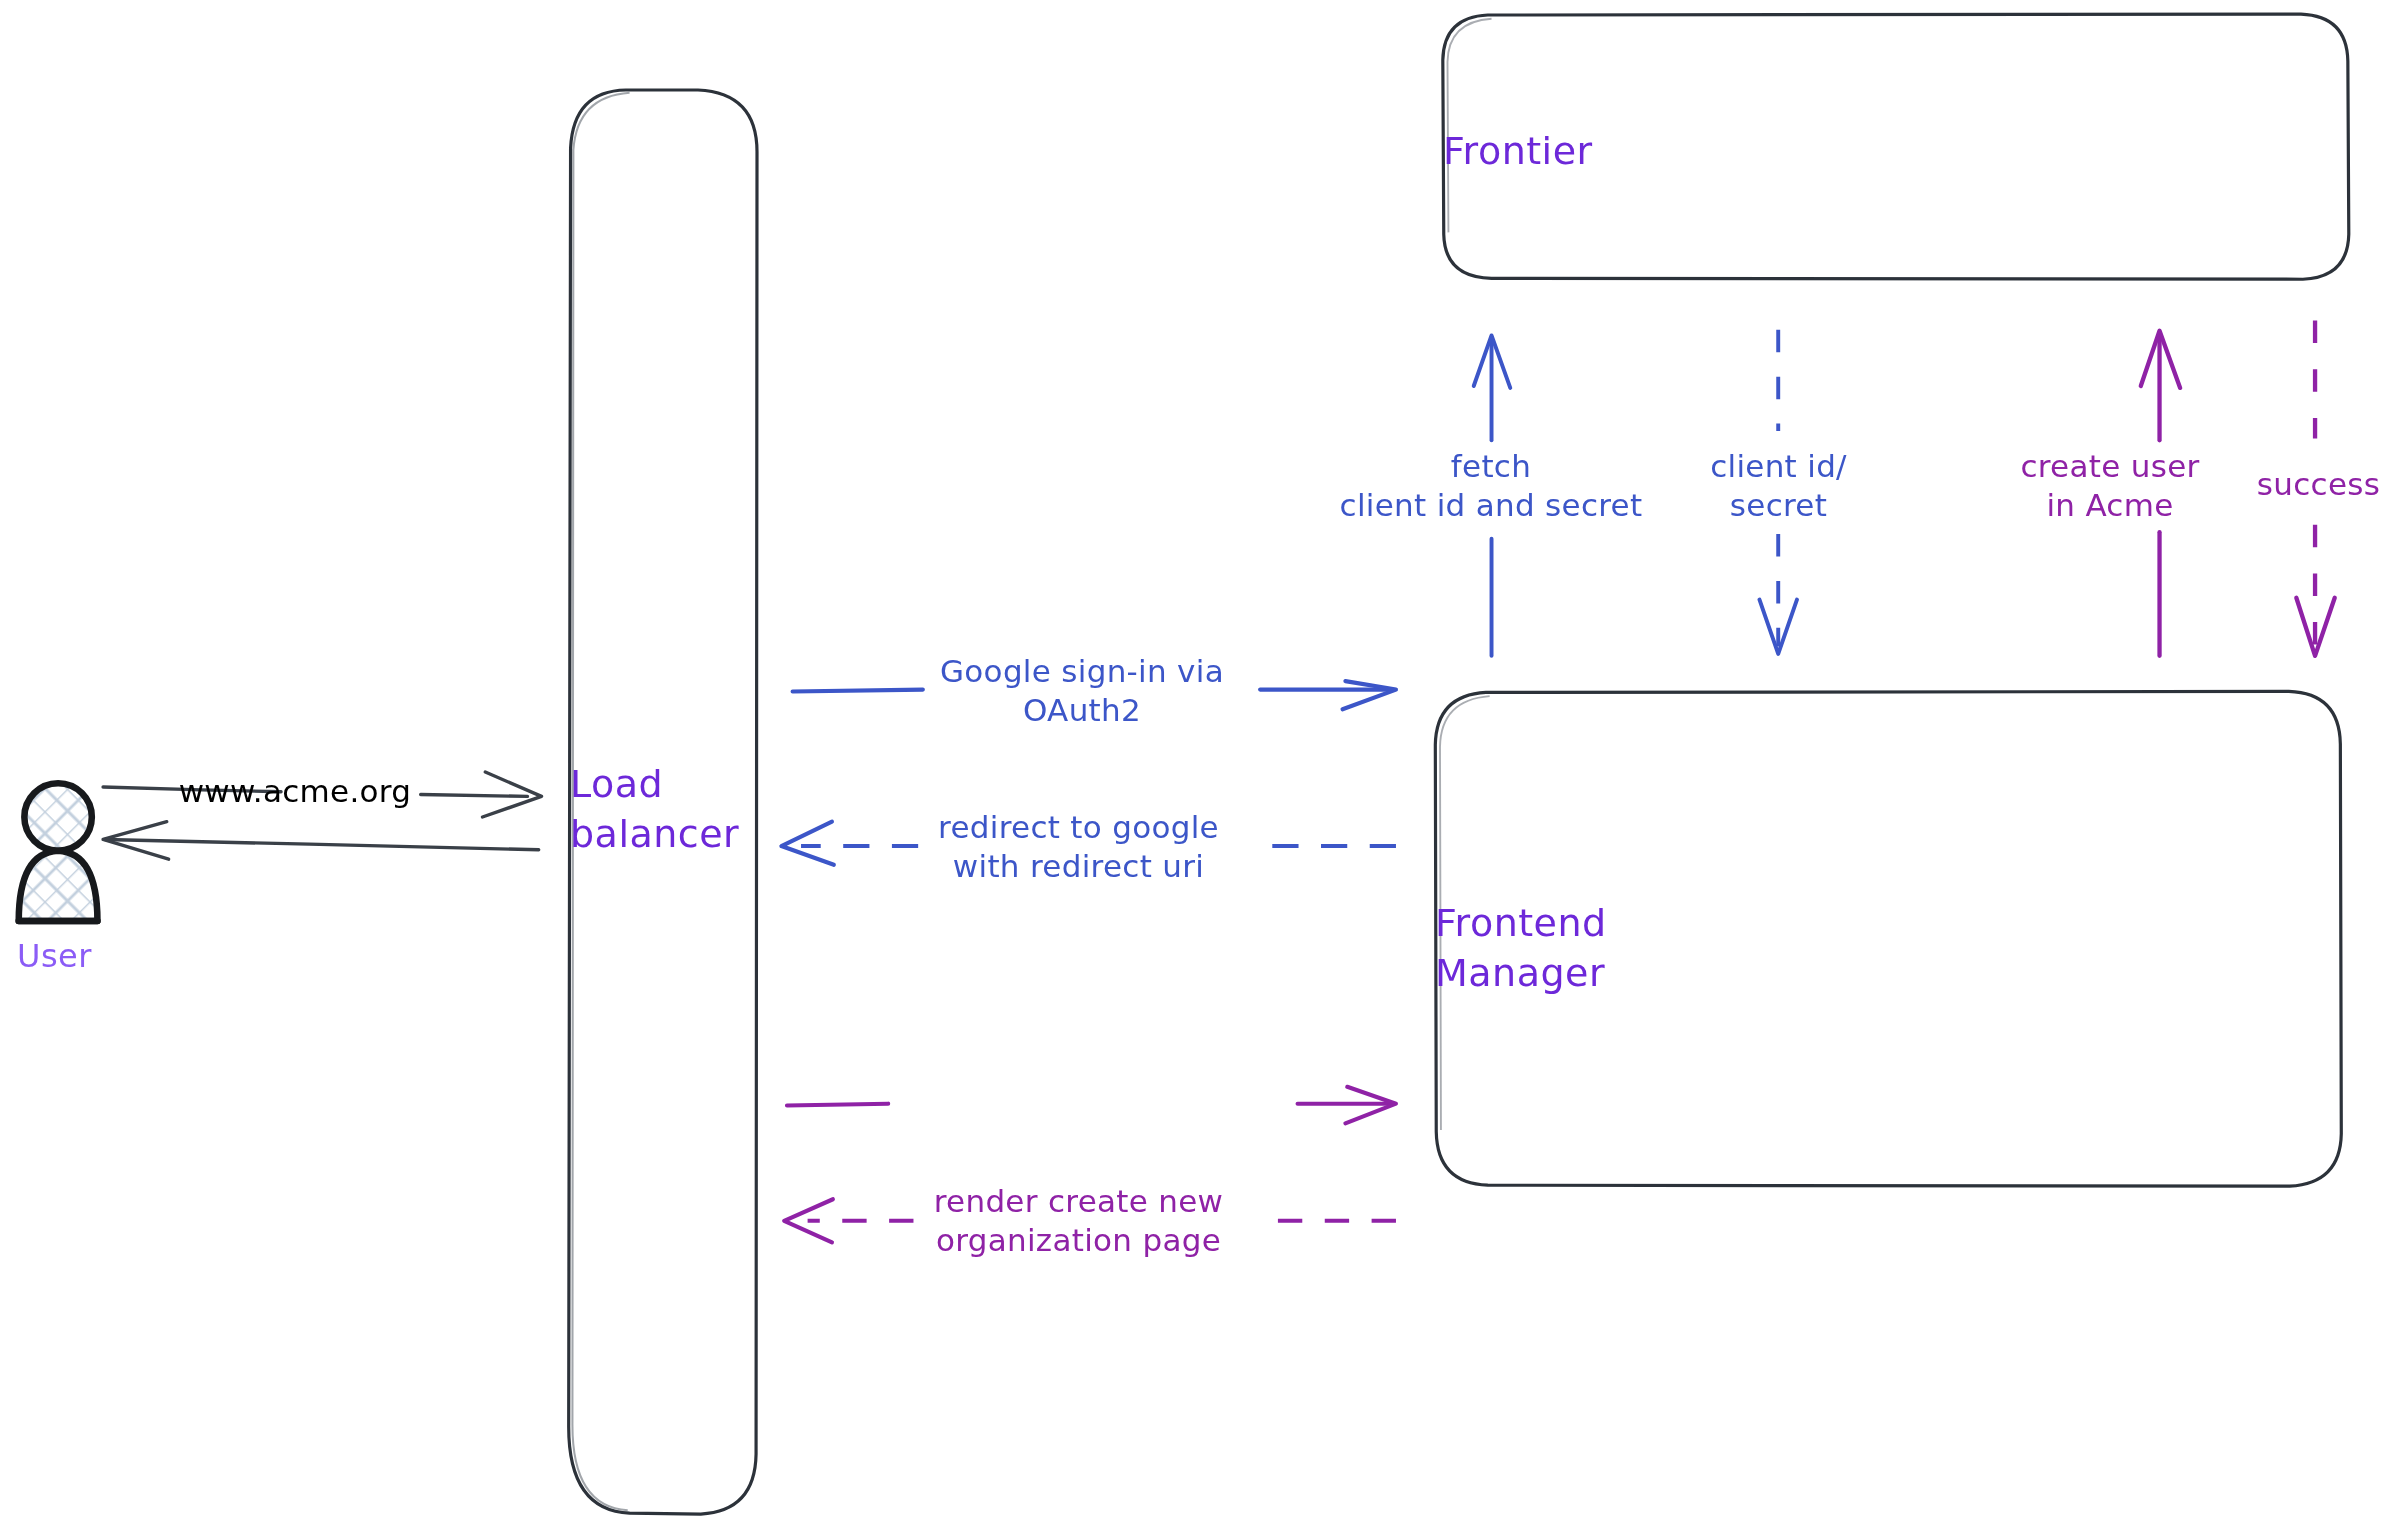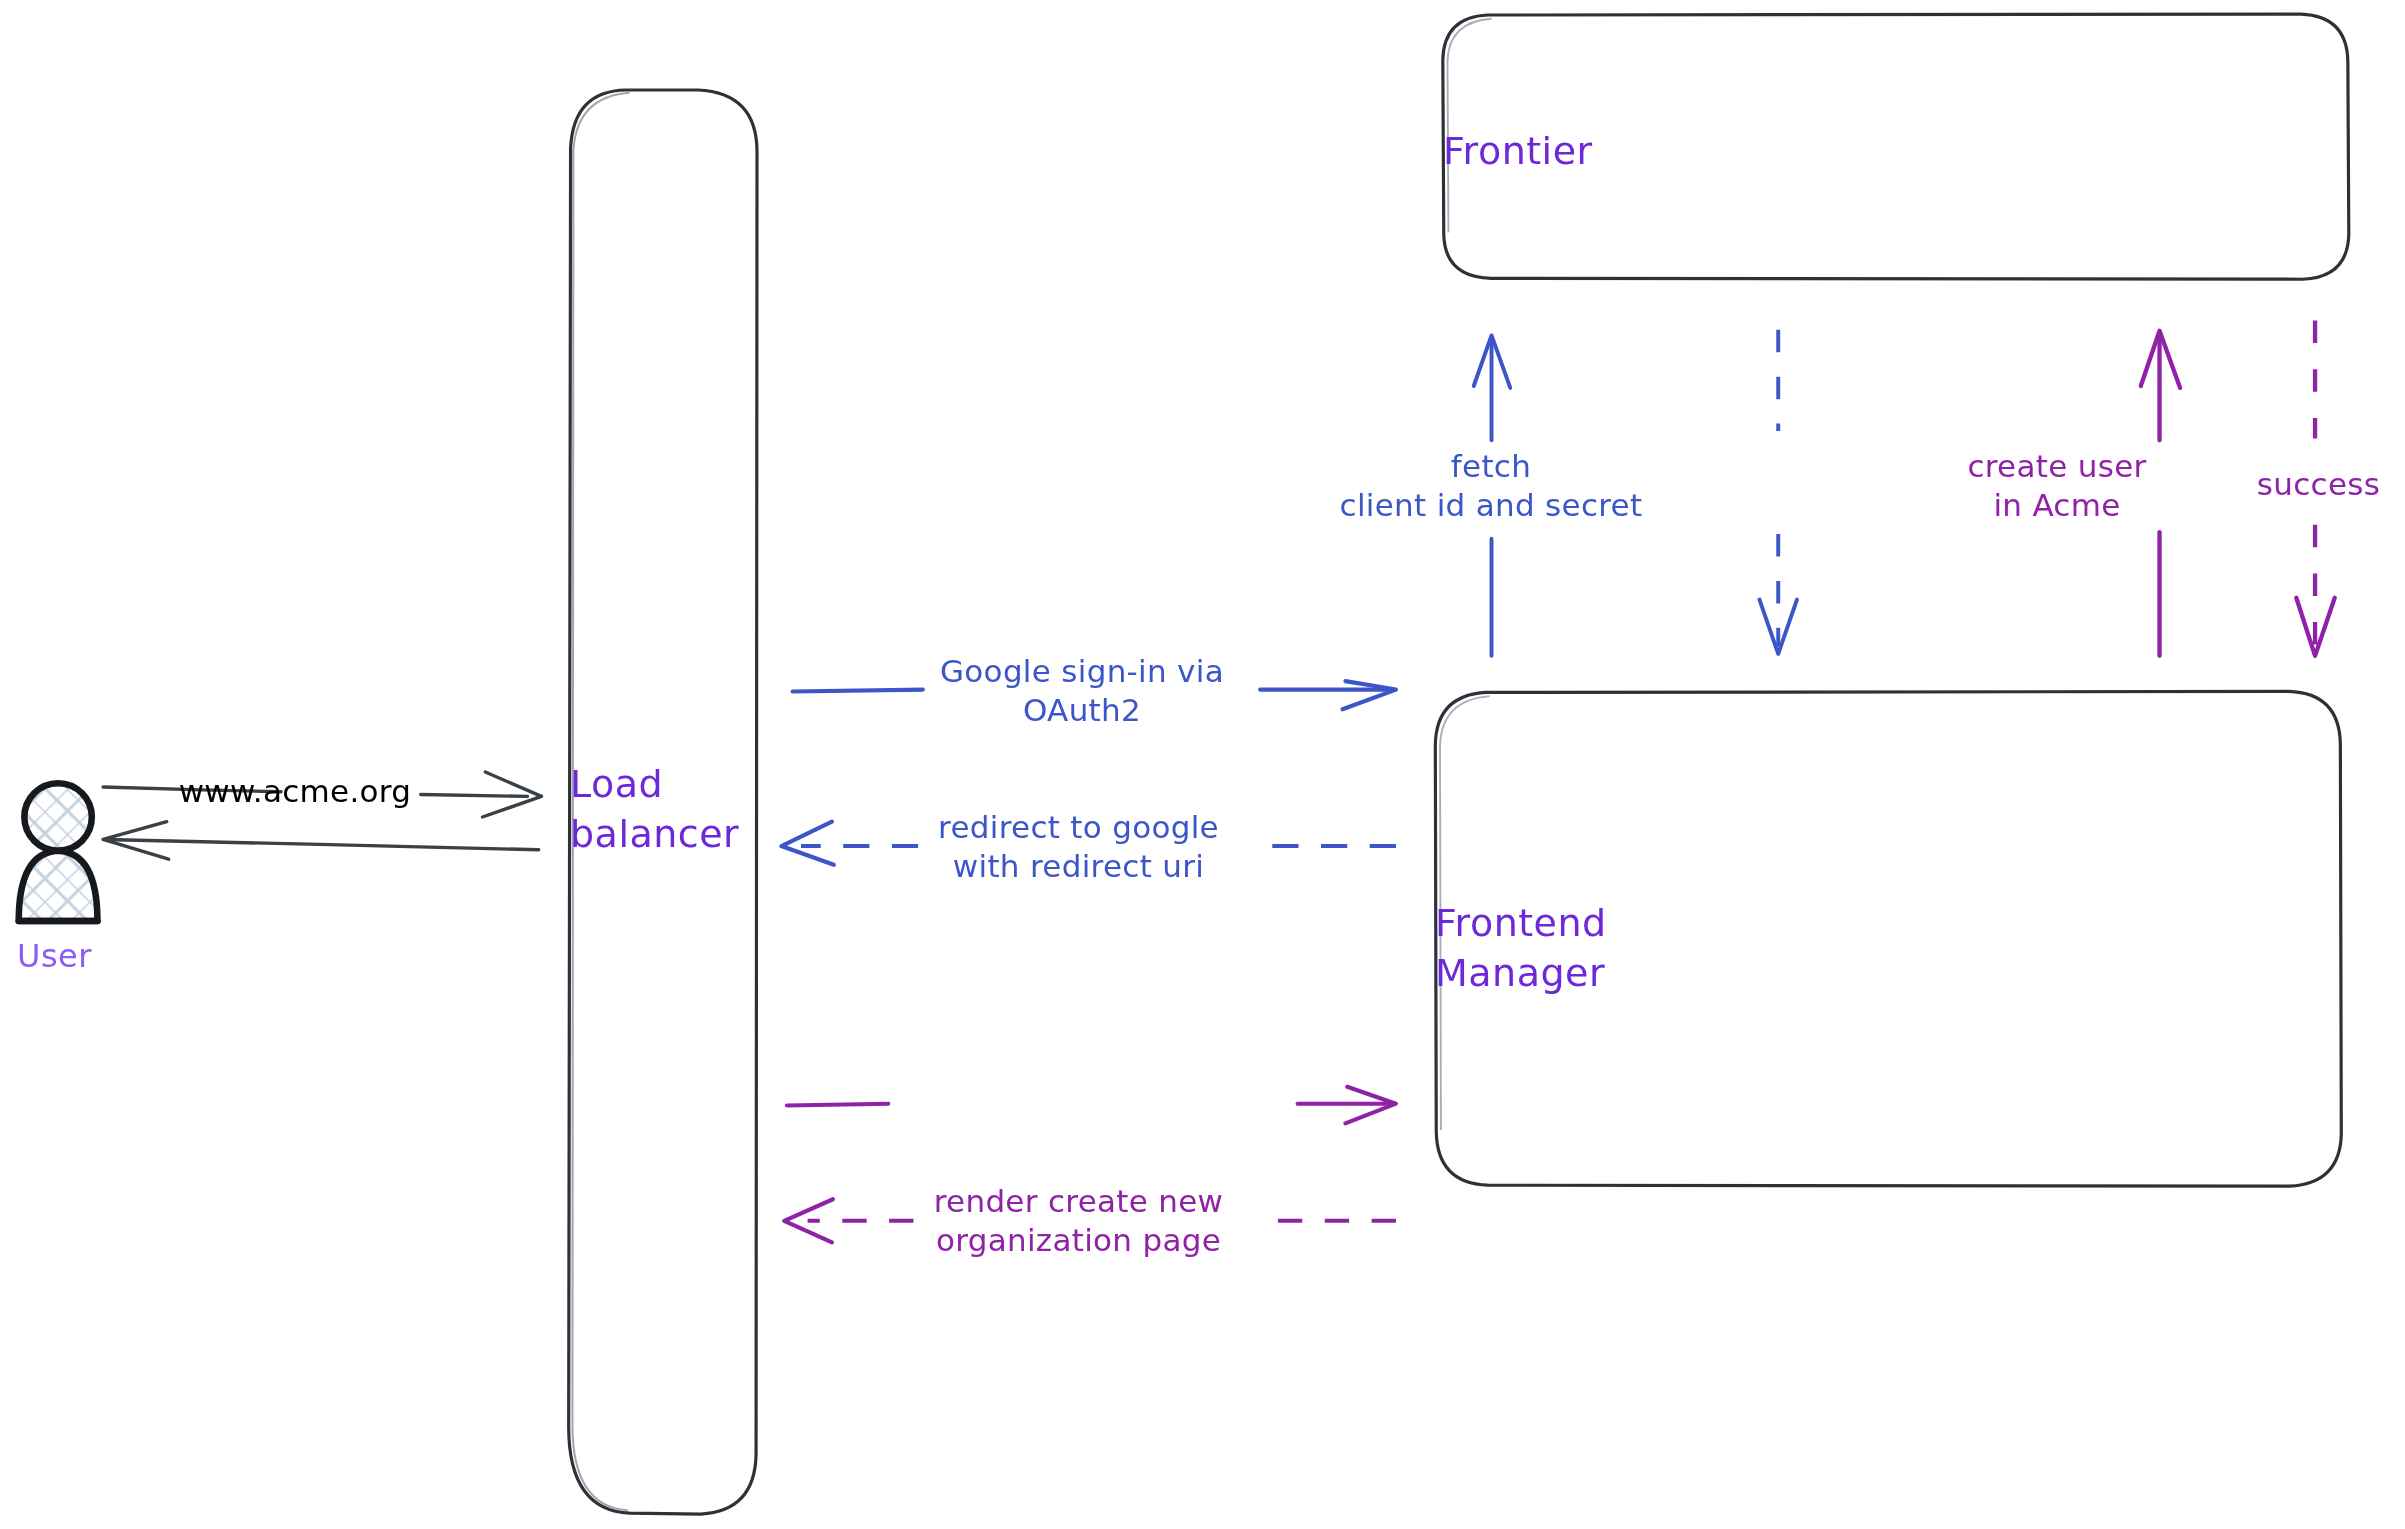--- a/index.html
+++ b/index.html
@@ -172,20 +172,22 @@
   <div class="edge-label blue" style="left:904px; top:808px; width:349px;">redirect to google
 with redirect uri</div>
 
 
   <div class="edge-label purple" style="left:898px; top:1182px; width:361px;">render create new
 organization page</div>
 
   <div class="edge-label blue" style="left:1287px; top:447px; width:408px;">fetch
 client id and secret</div>
 
+  <div class="edge-label blue" style="left:1679px; top:447px; width:199px;">client id/
+secret</div>
 
-  <div class="edge-label purple" style="left:1937px; top:447px; width:240px;">create user
+  <div class="edge-label purple" style="left:1990px; top:447px; width:240px;">create user
 in Acme</div>
 
   <div class="edge-label purple" style="left:2232px; top:465px; width:173px;">success</div>
 
 </div>
 
 
 </body></html>

